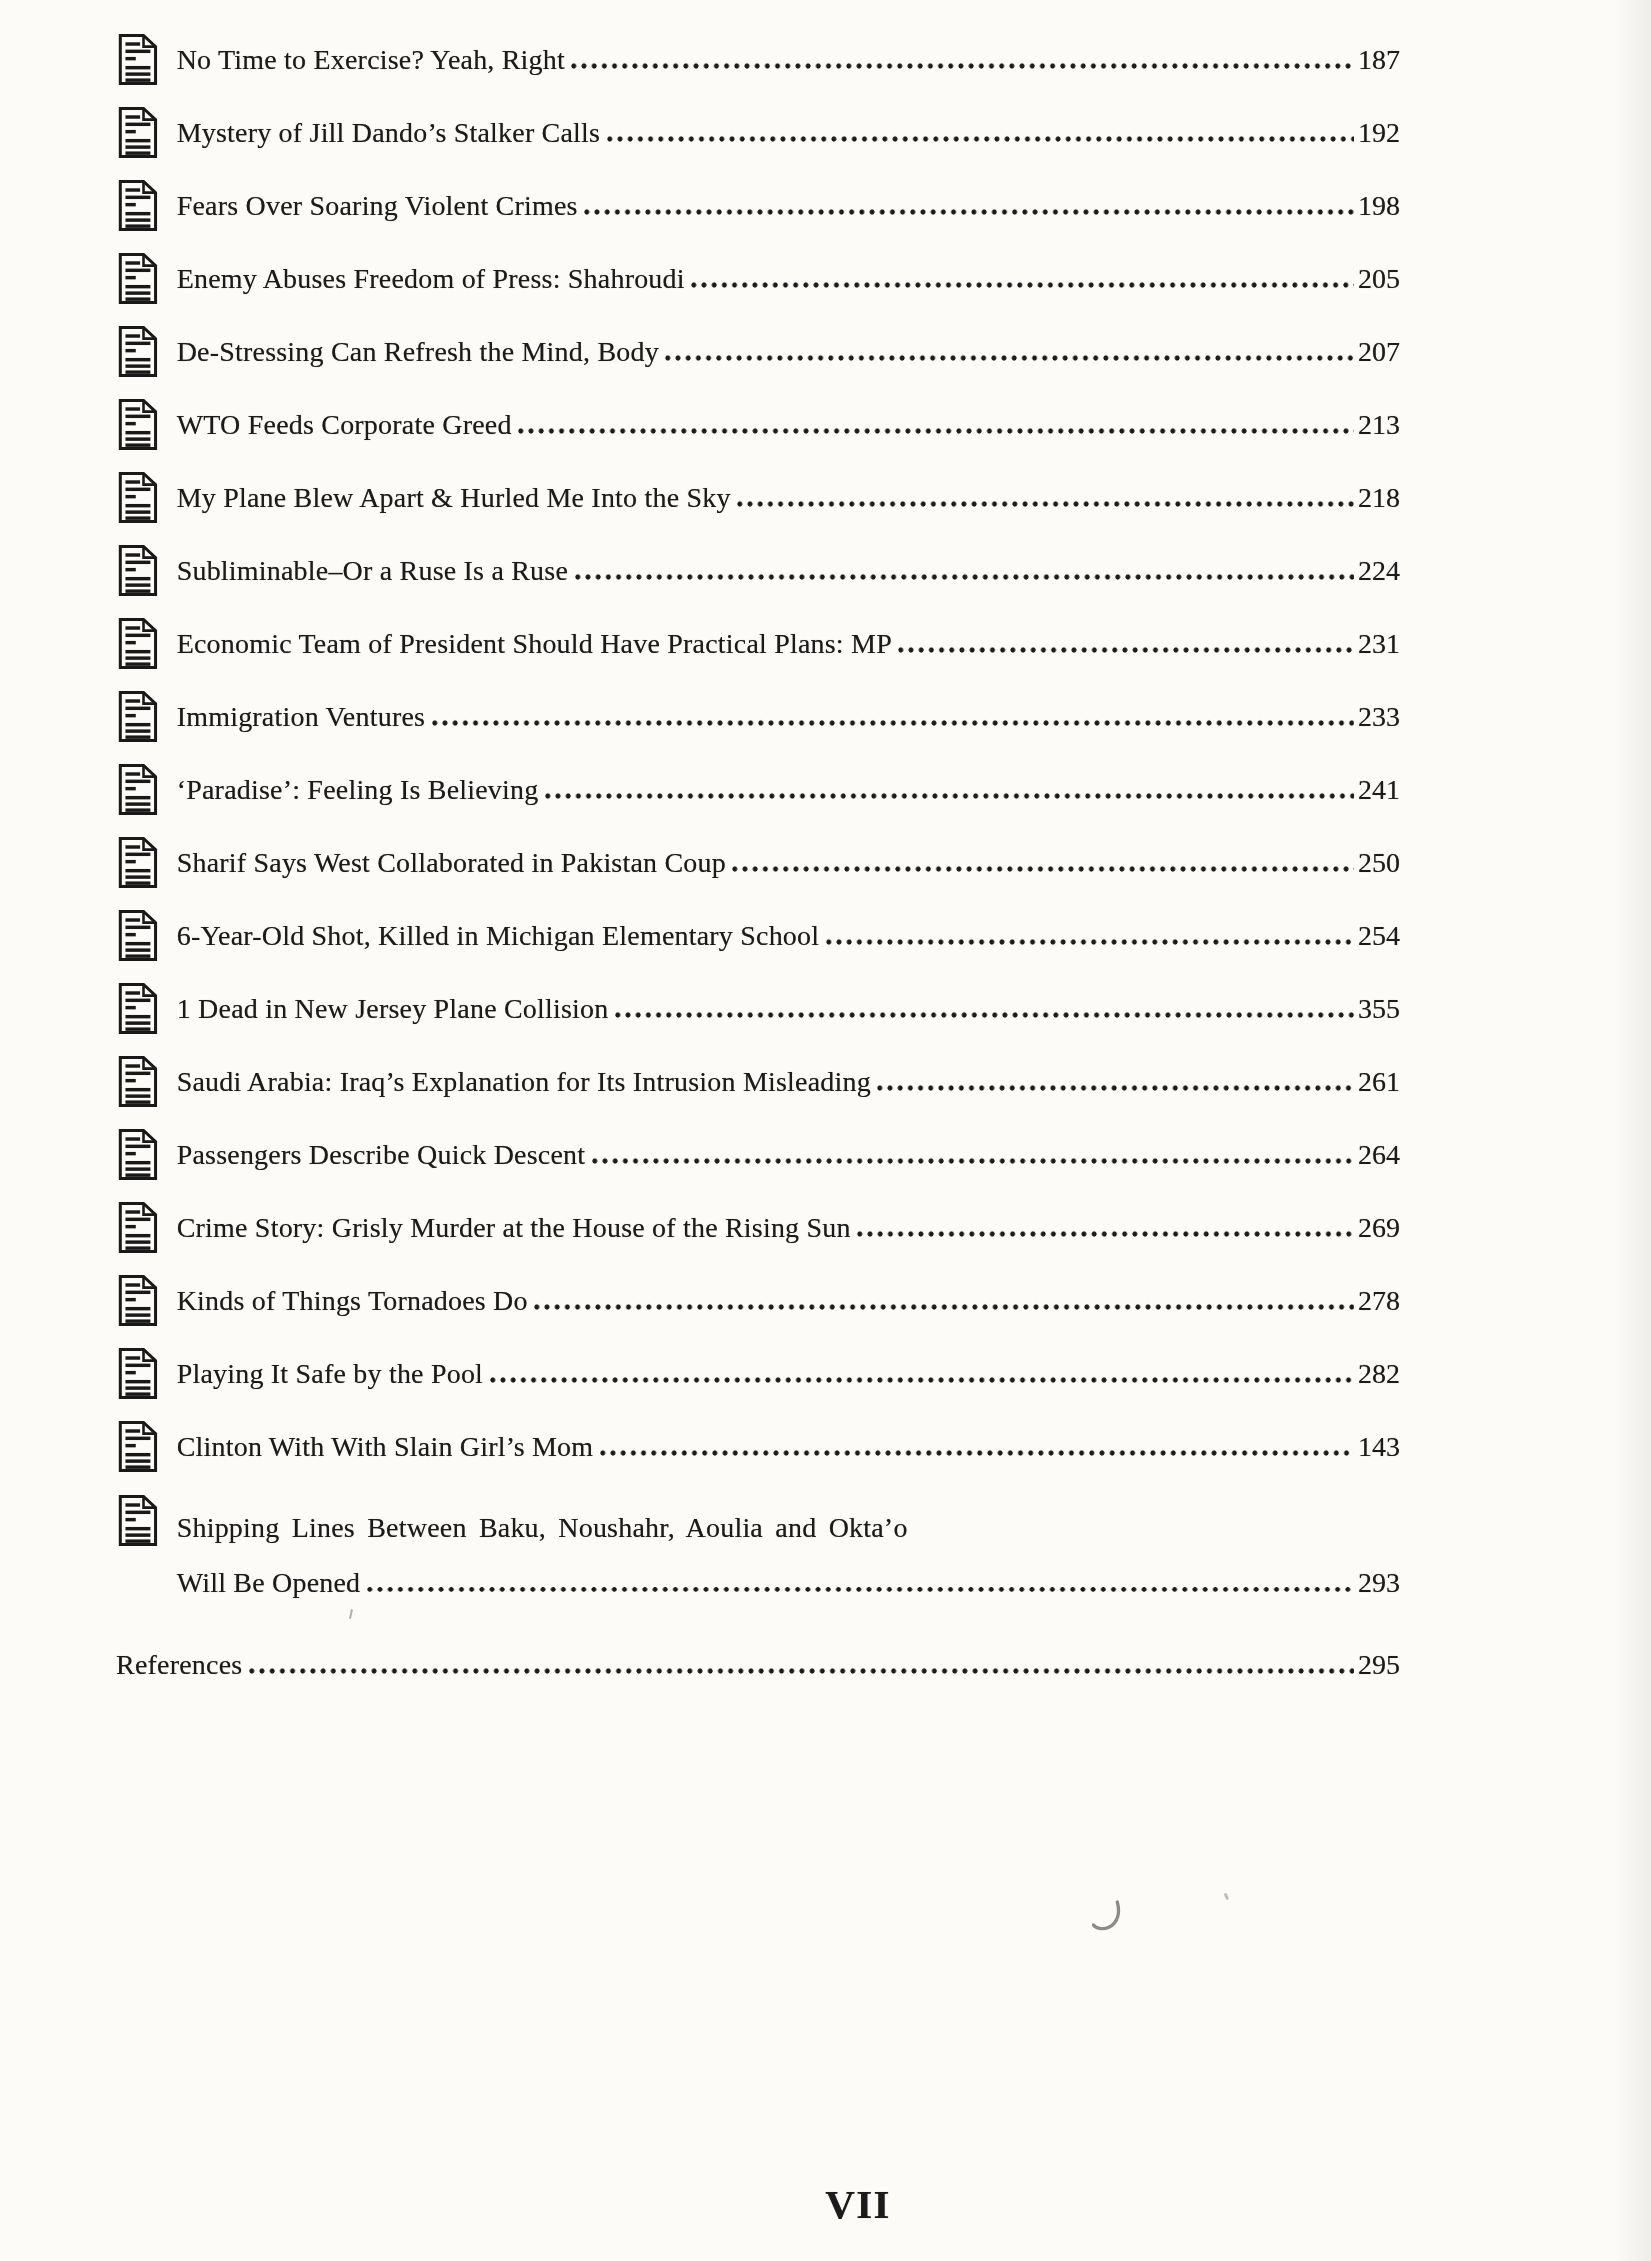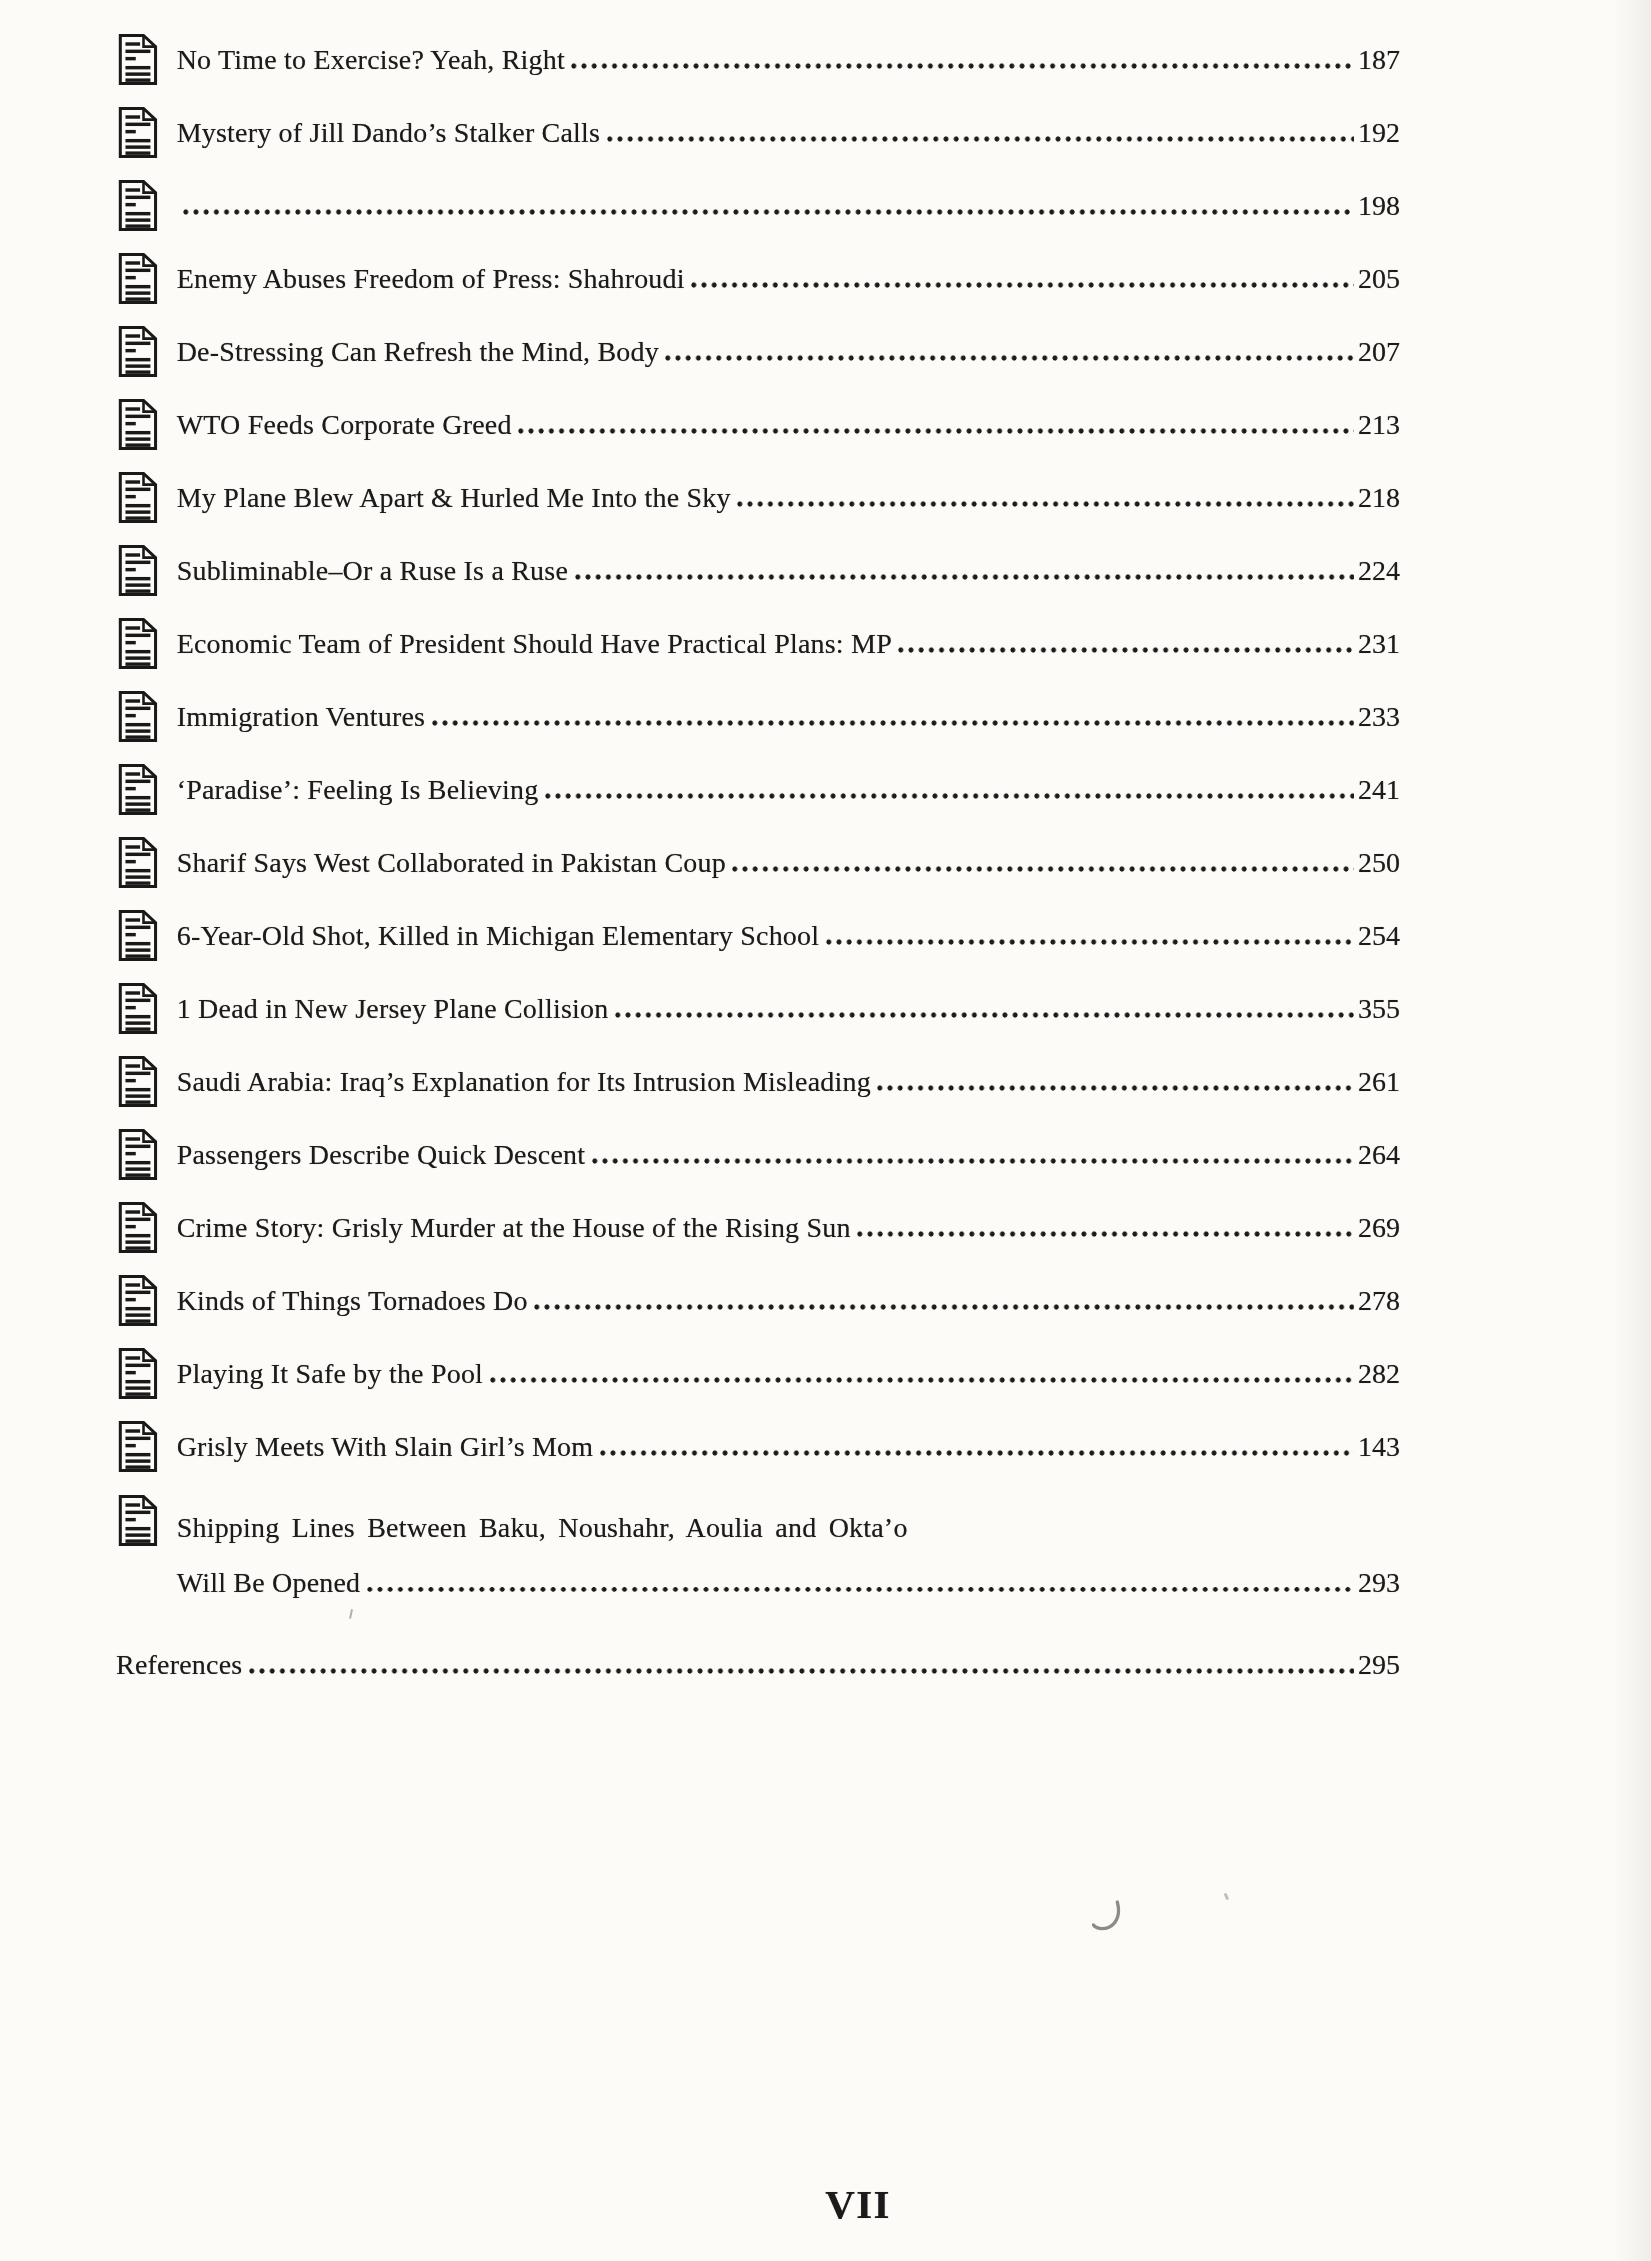--- a/index.html
+++ b/index.html
@@ -151,20 +151,21 @@
         <line class="tl" x1="22" y1="26" x2="56" y2="26"></line>
         <line class="tl" x1="22" y1="43" x2="80" y2="43"></line>
         <line class="tl" x1="22" y1="60" x2="46" y2="60"></line>
         <line class="tl" x1="22" y1="81" x2="80" y2="81"></line>
         <line class="tl" x1="22" y1="96" x2="80" y2="96"></line>
         <line class="tl" x1="22" y1="110" x2="80" y2="110"></line>
       </svg>
     </span>
     <span class="row-body">
       <span class="line line1">
+        <span class="title">Fears Over Soaring Violent Crimes</span>
         <span class="leader"></span>
         <span class="pagenum">198</span>
       </span>
 
     </span>
   </div>
 
   <div class="toc-row">
     <span class="doc-icon">
       <svg viewBox="0 0 100 124" aria-hidden="true">
@@ -541,21 +542,21 @@
         <line class="tl" x1="22" y1="26" x2="56" y2="26"></line>
         <line class="tl" x1="22" y1="43" x2="80" y2="43"></line>
         <line class="tl" x1="22" y1="60" x2="46" y2="60"></line>
         <line class="tl" x1="22" y1="81" x2="80" y2="81"></line>
         <line class="tl" x1="22" y1="96" x2="80" y2="96"></line>
         <line class="tl" x1="22" y1="110" x2="80" y2="110"></line>
       </svg>
     </span>
     <span class="row-body">
       <span class="line line1">
-        <span class="title">Grisly Meets With Slain Girl’s Mom</span>
+        <span class="title">Clinton With With Slain Girl’s Mom</span>
         <span class="leader"></span>
         <span class="pagenum">143</span>
       </span>
 
     </span>
   </div>
 
   <div class="toc-row two-line">
     <span class="doc-icon">
       <svg viewBox="0 0 100 124" aria-hidden="true">

